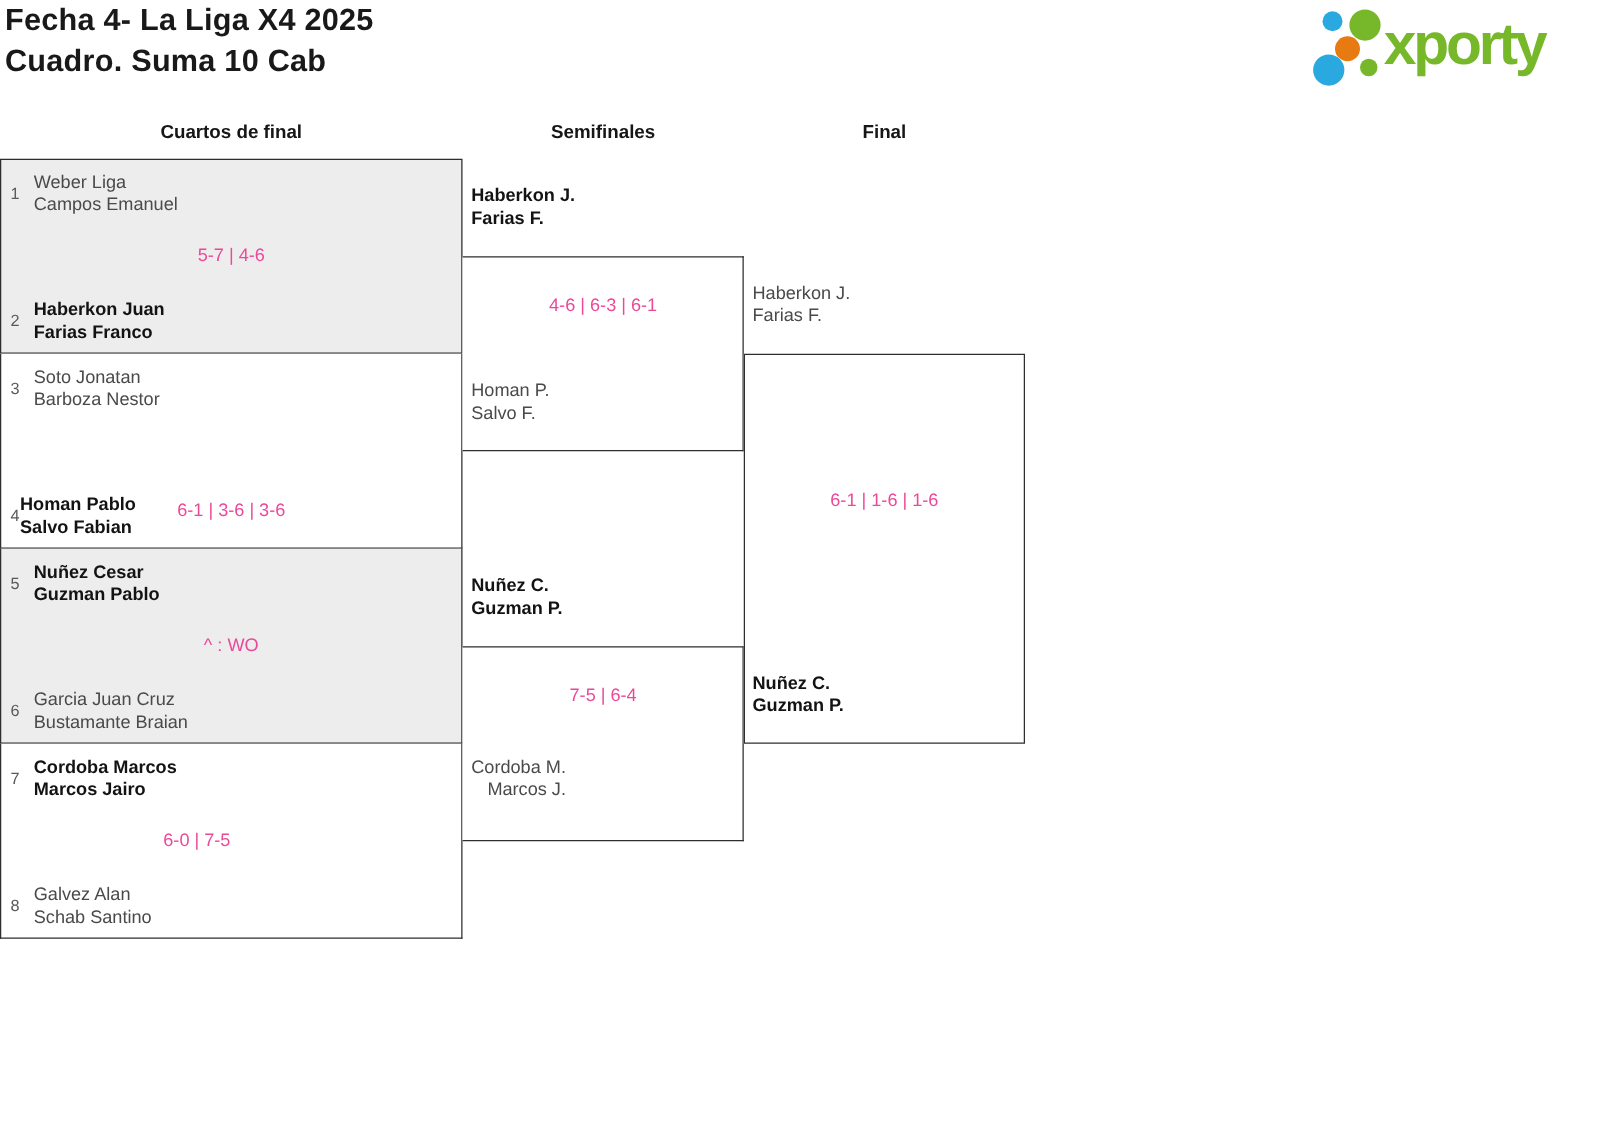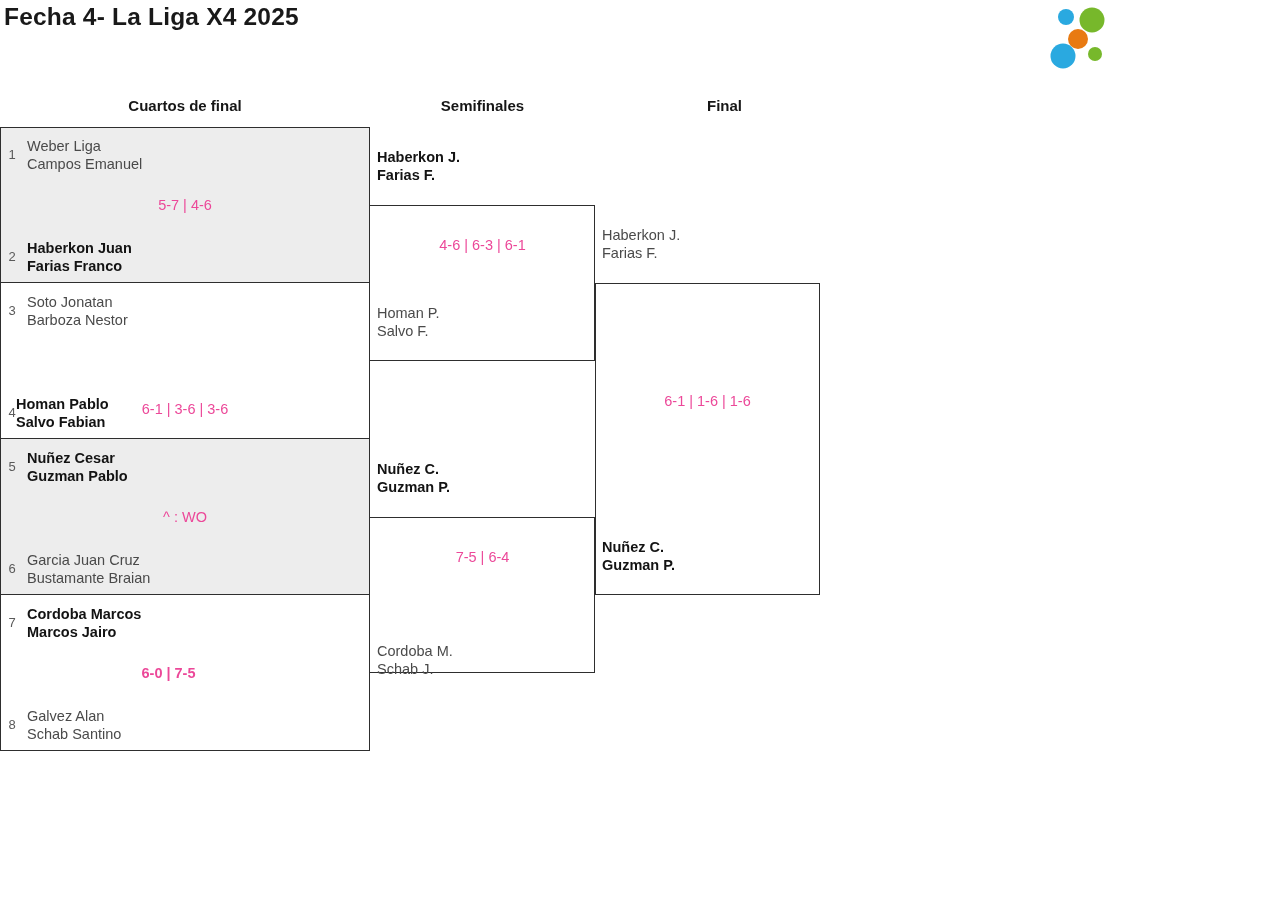--- a/index.html
+++ b/index.html
@@ -38,34 +38,36 @@
     line-height:18px; color:#5a5a5a; }
   .score { position:absolute; text-align:center; font-size:14.5px; line-height:18px;
     color:#ec4899; white-space:nowrap; }
 </style>
 </head>
 <body>
 
 <div class="page">
 
   <div class="title-line" style="top:3px;">Fecha 4- La Liga X4 2025</div>
+  <div class="title-line" style="top:36px;">Cuadro. Suma 10 Cab</div>
 
   <div class="logo">
     <svg class="logo-dots" width="64" height="70" viewBox="0 0 64 70">
       <circle cx="21" cy="15" r="8" fill="#2aa9e0"></circle>
       <circle cx="47" cy="18" r="12.5" fill="#77b82b"></circle>
       <circle cx="33" cy="37" r="10" fill="#e87a12"></circle>
       <circle cx="18" cy="54" r="12.5" fill="#2aa9e0"></circle>
       <circle cx="50" cy="52" r="7" fill="#77b82b"></circle>
     </svg>
+    <div class="logo-text">xporty</div>
   </div>
 
   <div class="round-header" style="left:0;width:370px;">Cuartos de final</div>
   <div class="round-header" style="left:370px;width:225px;">Semifinales</div>
-  <div class="round-header" style="left:612px;width:225px;">Final</div>
+  <div class="round-header" style="left:595px;width:225px;">Final</div>
 
   <div class="box gray" style="left:0;top:127px;width:370px;height:156px;"></div>
   <div class="box no-top" style="left:0;top:283px;width:370px;height:156px;"></div>
   <div class="box gray no-top" style="left:0;top:439px;width:370px;height:156px;"></div>
   <div class="box no-top" style="left:0;top:595px;width:370px;height:156px;"></div>
 
   <div class="box no-left" style="left:370px;top:205px;width:225px;height:156px;"></div>
   <div class="box no-left" style="left:370px;top:517px;width:225px;height:156px;"></div>
 
   <div class="box" style="left:595px;top:283px;width:225px;height:312px;"></div>
@@ -104,21 +106,21 @@
   <div class="team" style="left:27px;top:551px;">
     <div>Garcia Juan Cruz</div>
     <div>Bustamante Braian</div>
   </div>
 
   <div class="seed" style="left:4px;top:614px;">7</div>
   <div class="team winner" style="left:27px;top:605px;">
     <div>Cordoba Marcos</div>
     <div>Marcos Jairo</div>
   </div>
-  <div class="score" style="left:12px;top:664px;width:313px;font-weight:bold;">6-0 | 7-5</div>
+  <div class="score" style="left:1px;top:664px;width:313px;">6-0 | 7-5</div>
   <div class="seed" style="left:4px;top:716px;">8</div>
   <div class="team" style="left:27px;top:707px;">
     <div>Galvez Alan</div>
     <div>Schab Santino</div>
   </div>
 
   <div class="team winner" style="left:377px;top:148px;">
     <div>Haberkon J.</div>
     <div>Farias F.</div>
   </div>
@@ -126,23 +128,23 @@
   <div class="team" style="left:377px;top:304px;">
     <div>Homan P.</div>
     <div>Salvo F.</div>
   </div>
 
   <div class="team winner" style="left:377px;top:460px;">
     <div>Nuñez C.</div>
     <div>Guzman P.</div>
   </div>
   <div class="score" style="left:370px;top:548px;width:225px;">7-5 | 6-4</div>
-  <div class="team" style="left:377px;top:642px;">
+  <div class="team" style="left:377px;top:605px;text-align:right;">
     <div>Cordoba M.</div>
-    <div>Schab J.</div>
+    <div>Marcos J.</div>
   </div>
 
   <div class="team" style="left:602px;top:226px;">
     <div>Haberkon J.</div>
     <div>Farias F.</div>
   </div>
   <div class="score" style="left:595px;top:392px;width:225px;">6-1 | 1-6 | 1-6</div>
   <div class="team winner" style="left:602px;top:538px;">
     <div>Nuñez C.</div>
     <div>Guzman P.</div>

